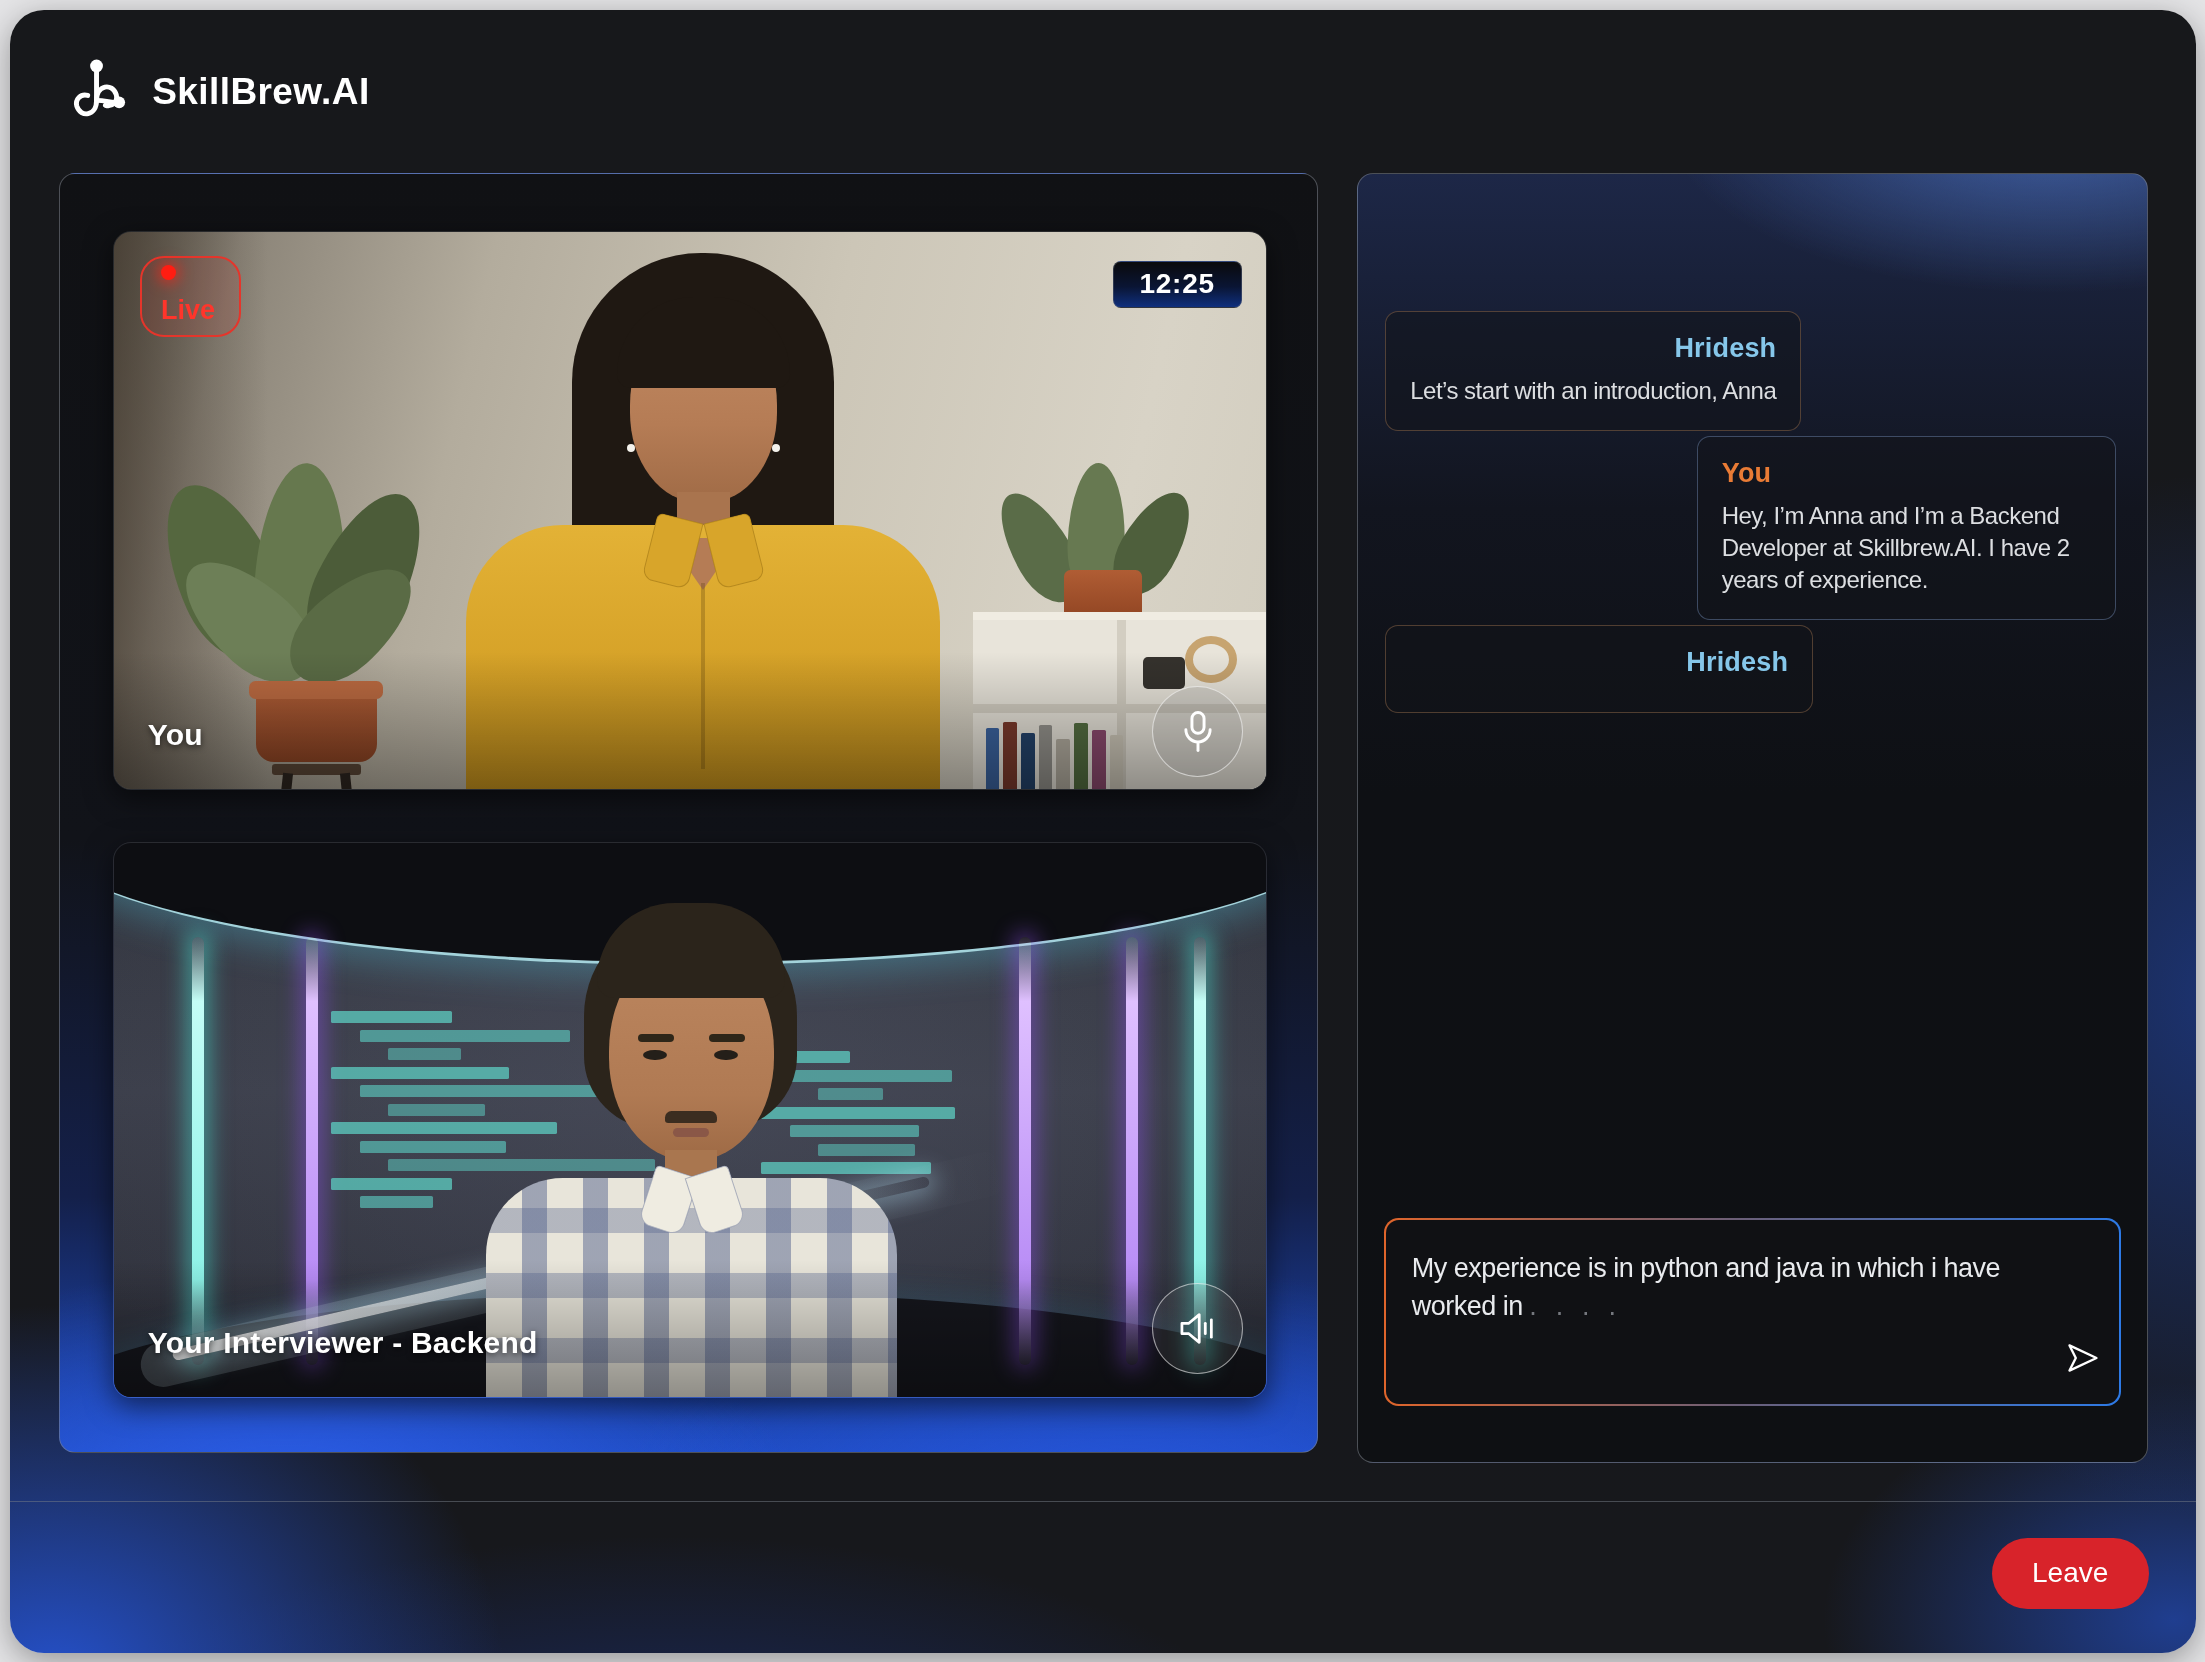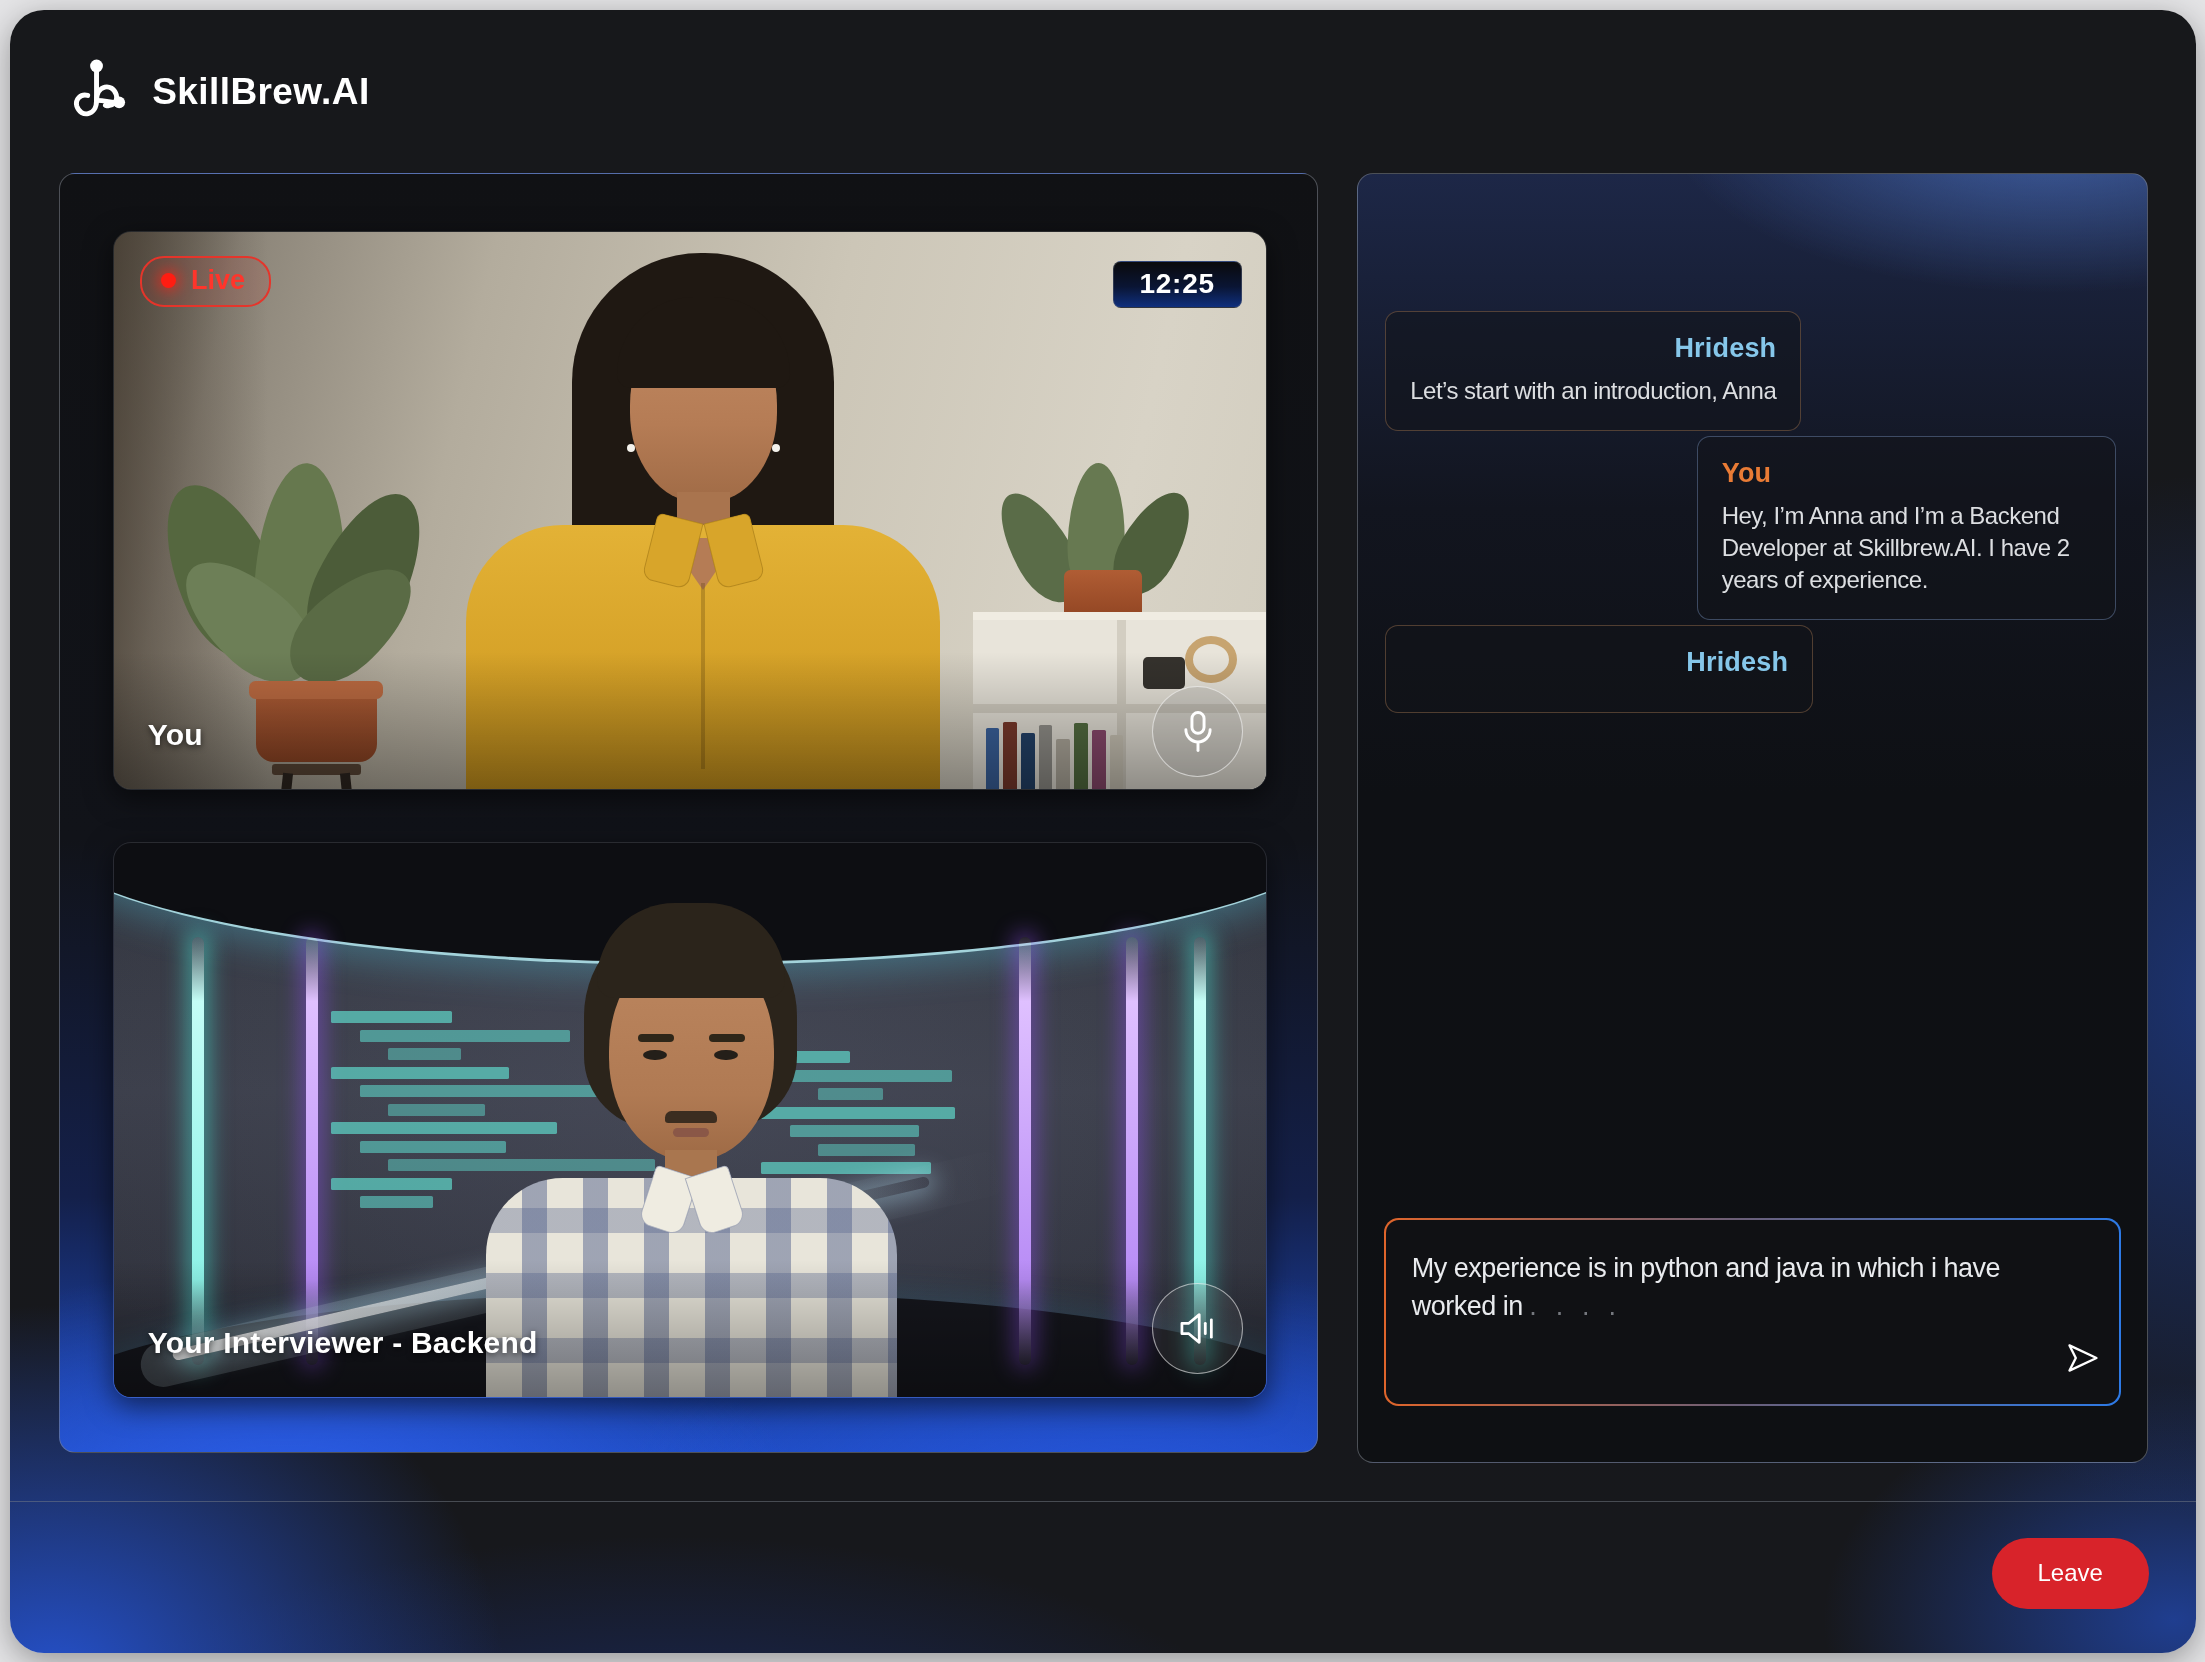--- a/index.html
+++ b/index.html
@@ -56,24 +56,24 @@
     position:absolute; width:91px; height:91px; border-radius:50%; z-index:9;
     border:1.6px solid rgba(255,255,255,.55); background:rgba(110,110,110,.18);
     display:flex; align-items:center; justify-content:center; cursor:pointer;
   }
   .round-btn svg { display:block; }
   .btn-mic     { right:22.6px; bottom:11.3px; }
   .btn-speaker { right:22.6px; bottom:22.6px; }
 
   .live-badge {
     position:absolute; left:26px; top:24px; z-index:9;
-    display:inline-flex; align-items:center; gap:14.6px;
+    display:inline-flex; align-items:flex-start; gap:14.6px;
     padding:7.3px 24px 9px 19.4px; border-radius:24px;
     border:2px solid #e5352b; background:rgba(190,45,35,.14);
-    color:#ff352b; font-size:27px; font-weight:600;
+    color:#ff352b; font-size:27px; font-weight:600;flex-direction:column;
   }
   .live-dot { width:15.4px; height:15.4px; border-radius:50%; background:#ff1d12;
     box-shadow:0 0 13px 4px rgba(255,35,22,.55); }
 
   .timer {
     position:absolute; right:24px; top:29px; z-index:9;
     width:129px; height:47px; border-radius:8px;
     border:0.8px solid rgba(95,105,125,.45);
     background:linear-gradient(180deg,#0a0a0c 0%,#0a1534 55%,#0f2f7d 100%);
     display:flex; align-items:center; justify-content:center;
@@ -238,21 +238,21 @@
   }
   .input-dots { color:#75787e; letter-spacing:5.7px; margin-left:6.5px; }
   .send-btn { position:absolute; right:16px; top:120px; width:39px; height:39px;
     background:transparent; border:none; cursor:pointer; }
 
   
   .footer-divider { position:absolute; left:0; right:0; top:1491px; height:1.2px; background:rgba(120,126,136,.5); }
   .leave-btn {
     position:absolute; left:1982px; top:1528px; width:157px; height:71px;
     border:none; border-radius:36px; background:#d8232a; color:#ffffff;
-    font-size:24px; font-family:"Liberation Sans",sans-serif; cursor:pointer;
+    font-size:28px; font-family:"Liberation Sans",sans-serif; cursor:pointer;
   }
 </style>
 </head>
 <body>
 
 <div class="app">
 
   <div class="brand">
     <span>
       <svg width="63" height="71" viewBox="0 0 64 72" fill="none">

